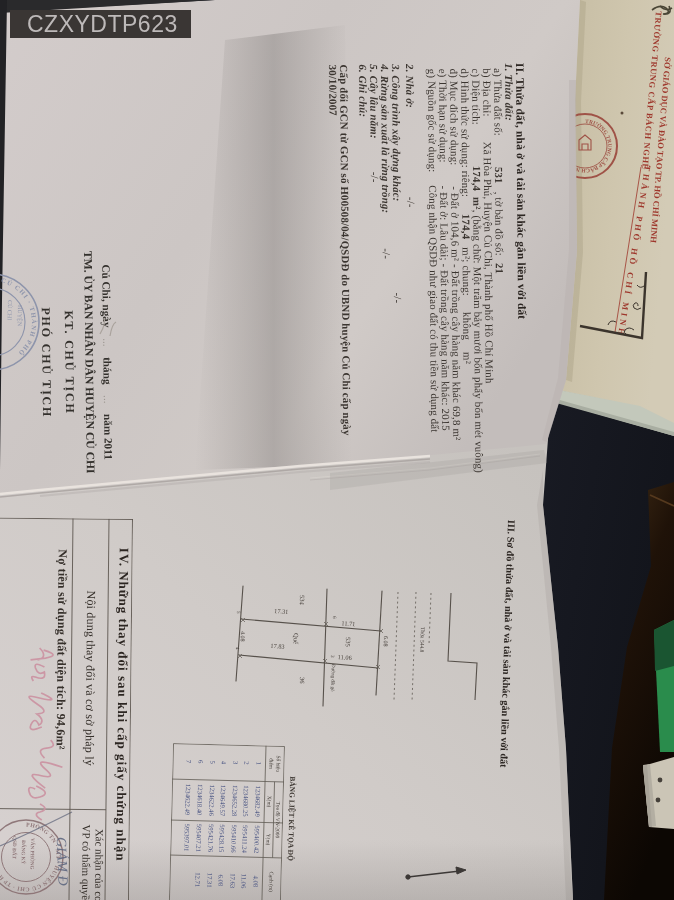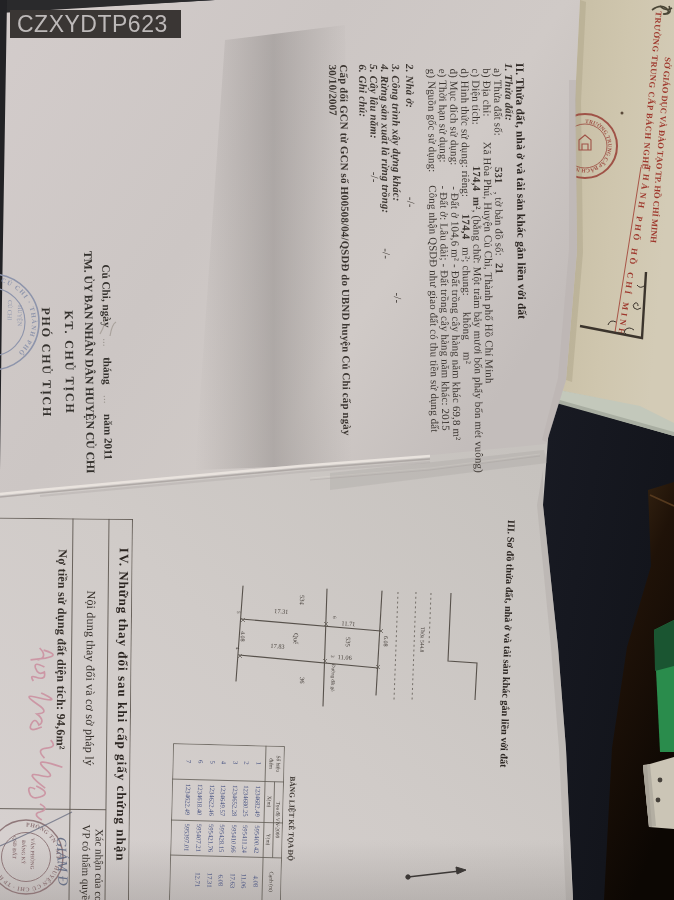--- a/index.html
+++ b/index.html
@@ -323,13 +323,13 @@
 
     <text x="319" y="73" font-family="Liberation Serif" font-size="14" font-style="italic" fill="#5f6880" transform="rotate(-3,319,73)" opacity="0.9">GIÁM Đ</text>
   </svg>
   <div class="abs ln" style="left:29px;top:1px;font-size:13px;letter-spacing:1px;font-weight:bold;color:#2c2622;">IV. Những thay đổi sau khi cấp giấy chứng nhận</div>
   <div class="abs ln" style="left:72px;top:34px;font-size:12px;letter-spacing:0.2px;">Nội dung thay đổi và cơ sở pháp lý</div>
   <div class="abs ln" style="left:310px;top:24px;font-size:11px;">Xác nhận của cơ quan</div>
   <div class="abs ln" style="left:306px;top:37px;font-size:11px;">VP có thẩm quyền</div>
   <div class="abs ln" style="left:31px;top:63px;font-size:12.2px;letter-spacing:0.2px;font-weight:bold;">Nợ tiền sử dụng đất diện tích: 94,6m²</div>
 </div>
 
-<div class="abs" style="left:10px;top:10px;width:164px;height:28px;background:#3a3634;color:#bdb9b9;font-family:'Liberation Sans',sans-serif;font-size:23px;line-height:28px;padding-left:7px;letter-spacing:0.5px;">CZXYDTP623</div>
+<div class="abs" style="left:10px;top:10px;width:164px;height:28px;background:#3a3634;color:#bdb9b9;font-family:'Liberation Sans',sans-serif;font-size:23px;line-height:28px;padding-left:17px;letter-spacing:0.5px;">CZXYDTP623</div>
 
 </body></html>

